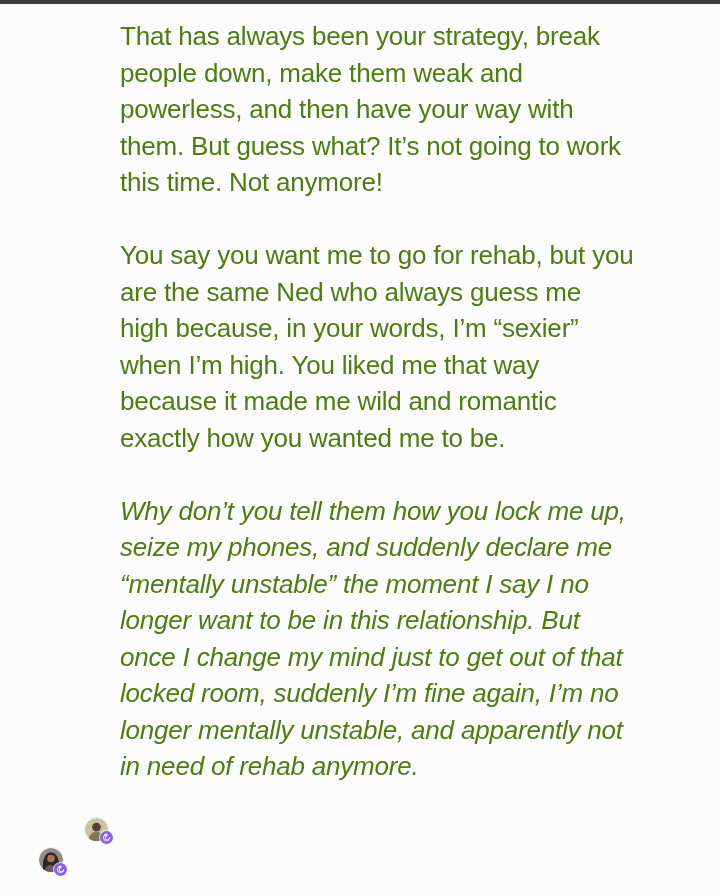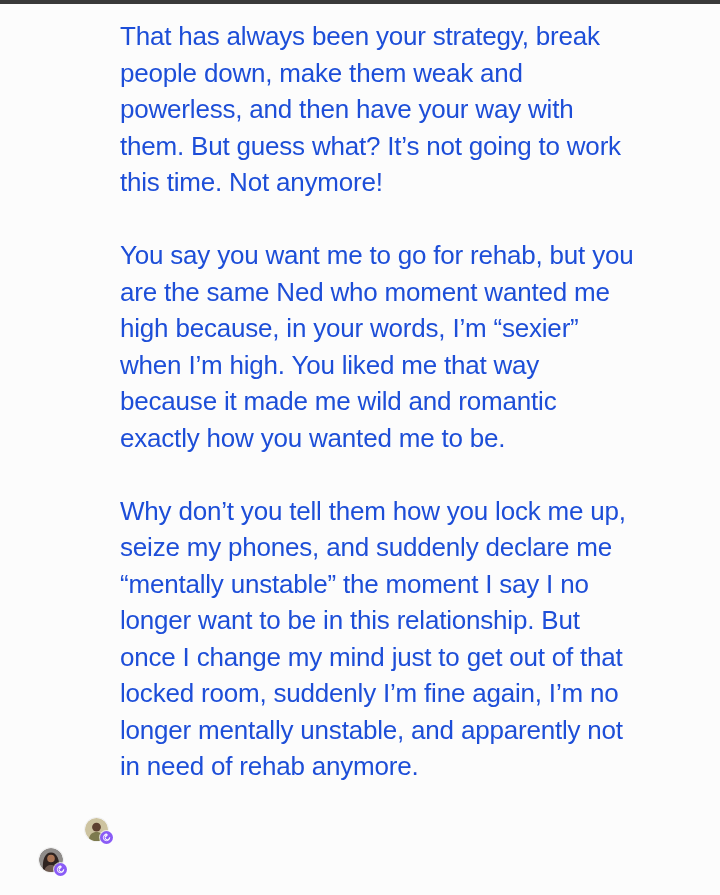--- a/index.html
+++ b/index.html
@@ -20,32 +20,33 @@
     left: 0;
     width: 720px;
     height: 4px;
     background: #3a3a3a;
   }
   .post-text {
     position: absolute;
     top: 18px;
     left: 120px;
     width: 560px;
-    color: #1d4ed8;
+    color: #4d7c0f;
     font-size: 26px;
     line-height: 36.5px;
     letter-spacing: -0.2px;
     font-weight: 400;
   }
   .post-text p {
     margin: 0 0 36.5px 0;
     white-space: pre;
   }
   .post-text p:last-child {
     margin-bottom: 0;
+    font-style: italic;
   }
   .avatar {
     position: absolute;
     border-radius: 50%;
     overflow: hidden;
     box-shadow: 0 0 0 1px rgba(0,0,0,0.05);
   }
   .avatar svg { display: block; width: 100%; height: 100%; }
   .avatar-man {
     left: 85px;
@@ -87,21 +88,21 @@
 
   <div class="top-border"></div>
 
   <div class="post-text">
     <p>That has always been your strategy, break
 people down, make them weak and
 powerless, and then have your way with
 them. But guess what? It’s not going to work
 this time. Not anymore!</p>
     <p>You say you want me to go for rehab, but you
-are the same Ned who moment wanted me
+are the same Ned who always guess me
 high because, in your words, I’m “sexier”
 when I’m high. You liked me that way
 because it made me wild and romantic
 exactly how you wanted me to be.</p>
     <p>Why don’t you tell them how you lock me up,
 seize my phones, and suddenly declare me
 “mentally unstable” the moment I say I no
 longer want to be in this relationship. But
 once I change my mind just to get out of that
 locked room, suddenly I’m fine again, I’m no

